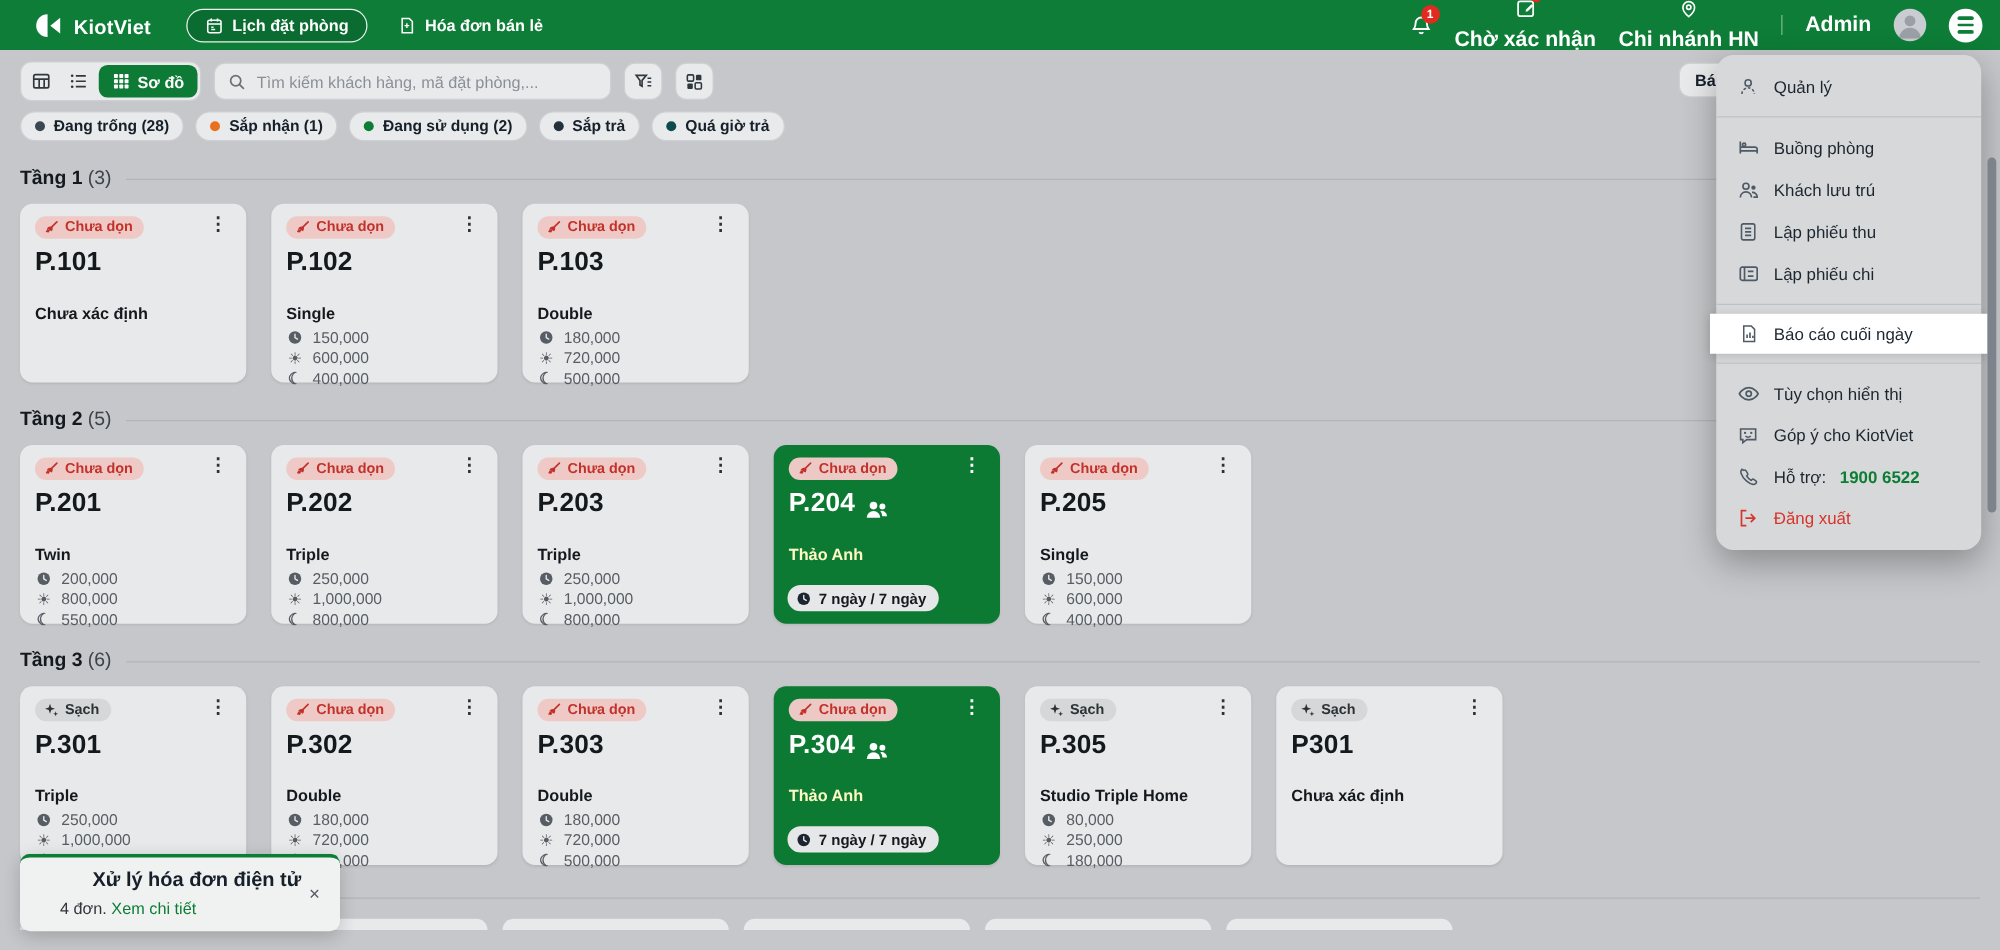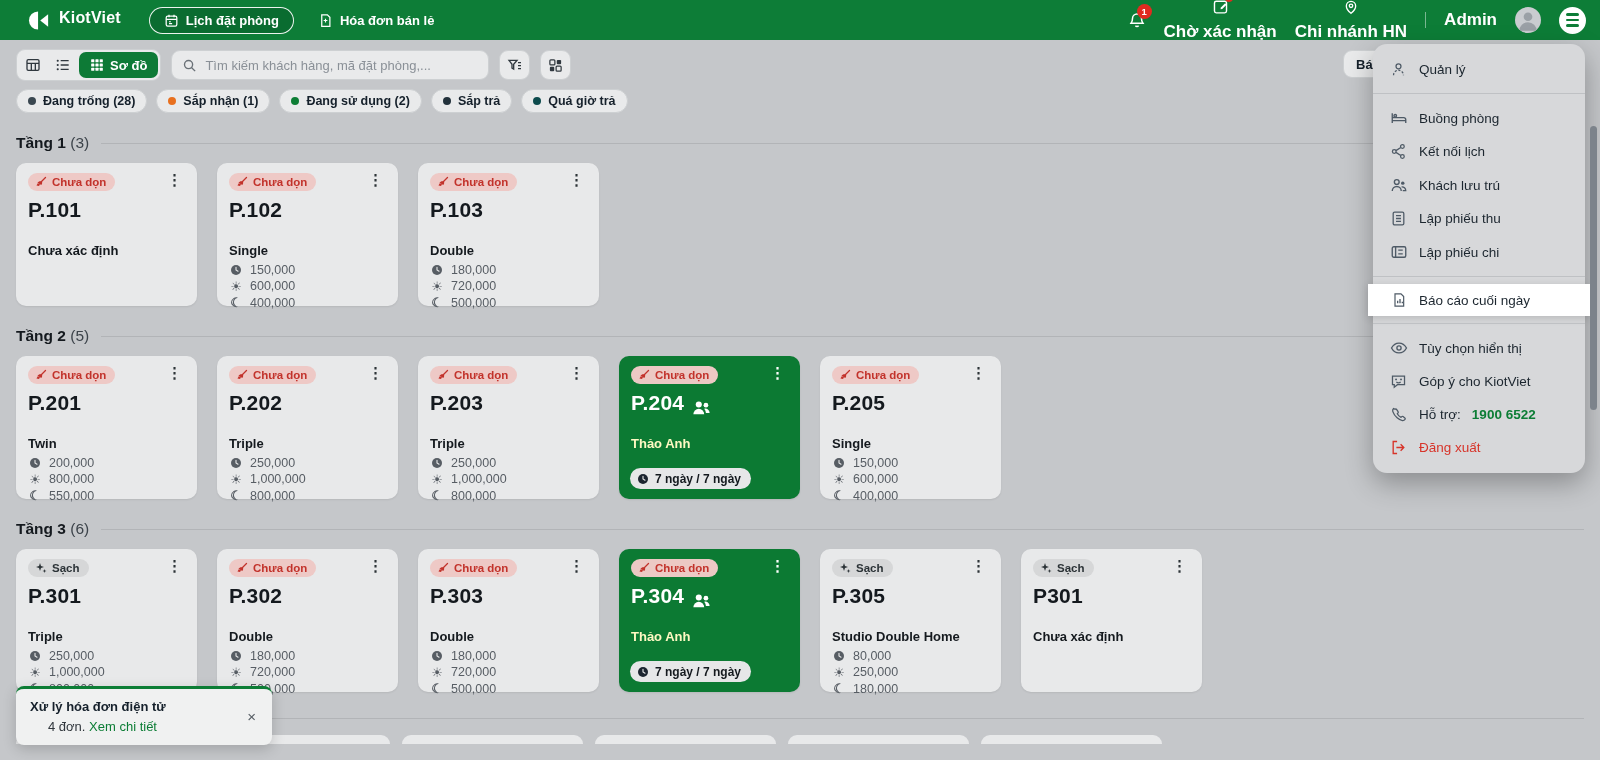--- a/index.html
+++ b/index.html
@@ -1,21 +1,21 @@
 <!DOCTYPE html>
 <html><head>
 <meta charset="utf-8">
 <style>
   * { margin:0; padding:0; box-sizing:border-box; }
   html,body { width:1600px; height:760px; overflow:hidden; }
   body { font-family:"Liberation Sans", sans-serif; background:#c5c7ca; position:relative; }
 
   
   .navbar { height:40px; background:#0d7d37; display:flex; align-items:center; padding:0 14px; gap:10px; position:relative; z-index:30; }
-  .brand { display:flex; align-items:flex-start; gap:8px; margin-left:14px; margin-right:18px; }
+  .brand { display:flex; align-items:flex-end; gap:8px; margin-left:14px; margin-right:18px; }
   .brand-name { color:#fff; font-size:16px; font-weight:700; letter-spacing:.2px; }
   .nav-tab { display:flex; gap:7px; color:#fff; font-size:13px; font-weight:700; padding:5px 14px; border-radius:999px; cursor:pointer; }
   .nav-tab.active { background:#0a6c30; border:1.5px solid rgba(255,255,255,.92); }
   .nav-right { margin-left:auto; display:flex; align-items:center; gap:18px; color:#fff; }
   .nav-ico { position:relative; display:flex; align-items:center; }
   .nav-badge { position:absolute; top:-7px; left:9px; min-width:15px; height:15px; border-radius:999px; background:#e02b20; color:#fff; font-size:9.5px; font-weight:700; display:flex; align-items:center; justify-content:center; padding:0 3px; }
   .red-dot { position:absolute; top:-4px; right:-4px; width:8px; height:8px; border-radius:50%; background:#e02b20; }
   .nav-item { display:flex; align-items:center; gap:7px; font-size:17px; font-weight:700; cursor:pointer;flex-direction:column; }
   .nav-sep { width:1px; height:16px; background:rgba(255,255,255,.45); }
   .avatar { width:26px; height:26px; border-radius:50%; background:#c9ccd0; overflow:hidden; display:flex; align-items:flex-end; justify-content:center; }
@@ -70,21 +70,21 @@
   .menu { position:absolute; top:44px; left:1373px; width:212px; background:#d7d8da; border-radius:14px; box-shadow:0 10px 28px rgba(0,0,0,.3); padding:9px 0; z-index:60; }
   .menu-item { display:flex; align-items:center; gap:11px; padding:8px 16px; font-size:13.5px; font-weight:500; color:#1c262f; cursor:pointer; }
   .menu-item .mi-ico { width:19px; display:flex; justify-content:center; color:#4e5a66; }
   .menu-item.highlight { background:#fff; margin:0 -5px; padding:8px 21px; box-shadow:0 2px 8px rgba(0,0,0,.15); }
   .menu-item.danger, .menu-item.danger .mi-ico { color:#d7342a; }
   .menu-div { height:1px; background:#bfc1c4; margin:7px 0; }
   .mi-val { color:#0c7d35; font-weight:700; }
 
   
   .toast { position:absolute; left:16px; bottom:15px; width:256px; background:#f0f1f1; border-top:3px solid #0c7d35; border-radius:8px; box-shadow:0 4px 14px rgba(0,0,0,.18); padding:10px 12px 11px 14px; display:flex; justify-content:space-between; align-items:center; z-index:40; }
-  .toast-title { font-size:13px; font-weight:700; color:#15202b; }
+  .toast-title { font-size:16px; font-weight:700; color:#15202b;margin-left:44px; }
   .toast-body { margin-top:5px; font-size:13px; color:#30363c;margin-left:18px; }
   .toast-link { color:#0c7d35; cursor:pointer; }
   .toast-close { color:#555c63; font-size:15px; cursor:pointer; padding:2px 4px; }
 
   
   .scroll-thumb { position:absolute; right:3px; top:126px; width:7px; height:284px; border-radius:4px; background:#7c838b; z-index:70; }
 
   svg { display:block; }
 </style>
 </head>
@@ -715,21 +715,21 @@
                 <path d="M19 14l1 3 3 1-3 1-1 3-1-3-3-1 3-1z"></path>
               </svg>
             </span>
             <span>Sạch</span>
           </span>
           <span class="kebab">⋮</span>
         </div>
         <div class="room-no">
           <span>P.305</span>
         </div>
-        <div class="room-type">Studio Double Home</div>
+        <div class="room-type">Studio Triple Home</div>
         <div class="prices">
           <div class="price-row">
             <span class="price-ico">
               <svg width="12" height="12" viewBox="0 0 24 24">
                 <circle cx="12" cy="12" r="10" fill="currentColor"></circle>
                 <path d="M12 6.5V12l4 2.5" stroke="#e8e9ea" stroke-width="2.2" fill="none" stroke-linecap="round"></path>
               </svg>
             </span>
             <span>80,000</span>
           </div>
@@ -788,31 +788,20 @@
       <span class="mi-ico">
         <svg width="18" height="18" viewBox="0 0 24 24" fill="none" stroke="currentColor" stroke-width="1.8">
           <path d="M3 5.5v13M3 15.5h18v3M3 11.5h15.5a2.5 2.5 0 012.5 2.5v1.5"></path>
           <circle cx="7" cy="9" r="1.7"></circle>
         </svg>
       </span>
       <span>Buồng phòng</span>
     </div>
     <div class="menu-item">
       <span class="mi-ico">
-        <svg width="17" height="17" viewBox="0 0 24 24" fill="none" stroke="currentColor" stroke-width="1.8">
-          <circle cx="6" cy="12" r="2.6"></circle>
-          <circle cx="17.5" cy="5" r="2.6"></circle>
-          <circle cx="17.5" cy="19" r="2.6"></circle>
-          <path d="M8.4 10.8l6.8-4.4M8.4 13.2l6.8 4.4"></path>
-        </svg>
-      </span>
-      <span>Kết nối lịch</span>
-    </div>
-    <div class="menu-item">
-      <span class="mi-ico">
         <svg width="18" height="18" viewBox="0 0 24 24" fill="none" stroke="currentColor" stroke-width="1.8">
           <circle cx="9" cy="8" r="3.2"></circle>
           <path d="M3 20a6 6 0 0112 0"></path>
           <circle cx="17" cy="9.5" r="2.3" fill="currentColor" stroke="none"></circle>
           <path d="M15.5 14.5a5 5 0 015.5 5h-4"></path>
         </svg>
       </span>
       <span>Khách lưu trú</span>
     </div>
     <div class="menu-item">

